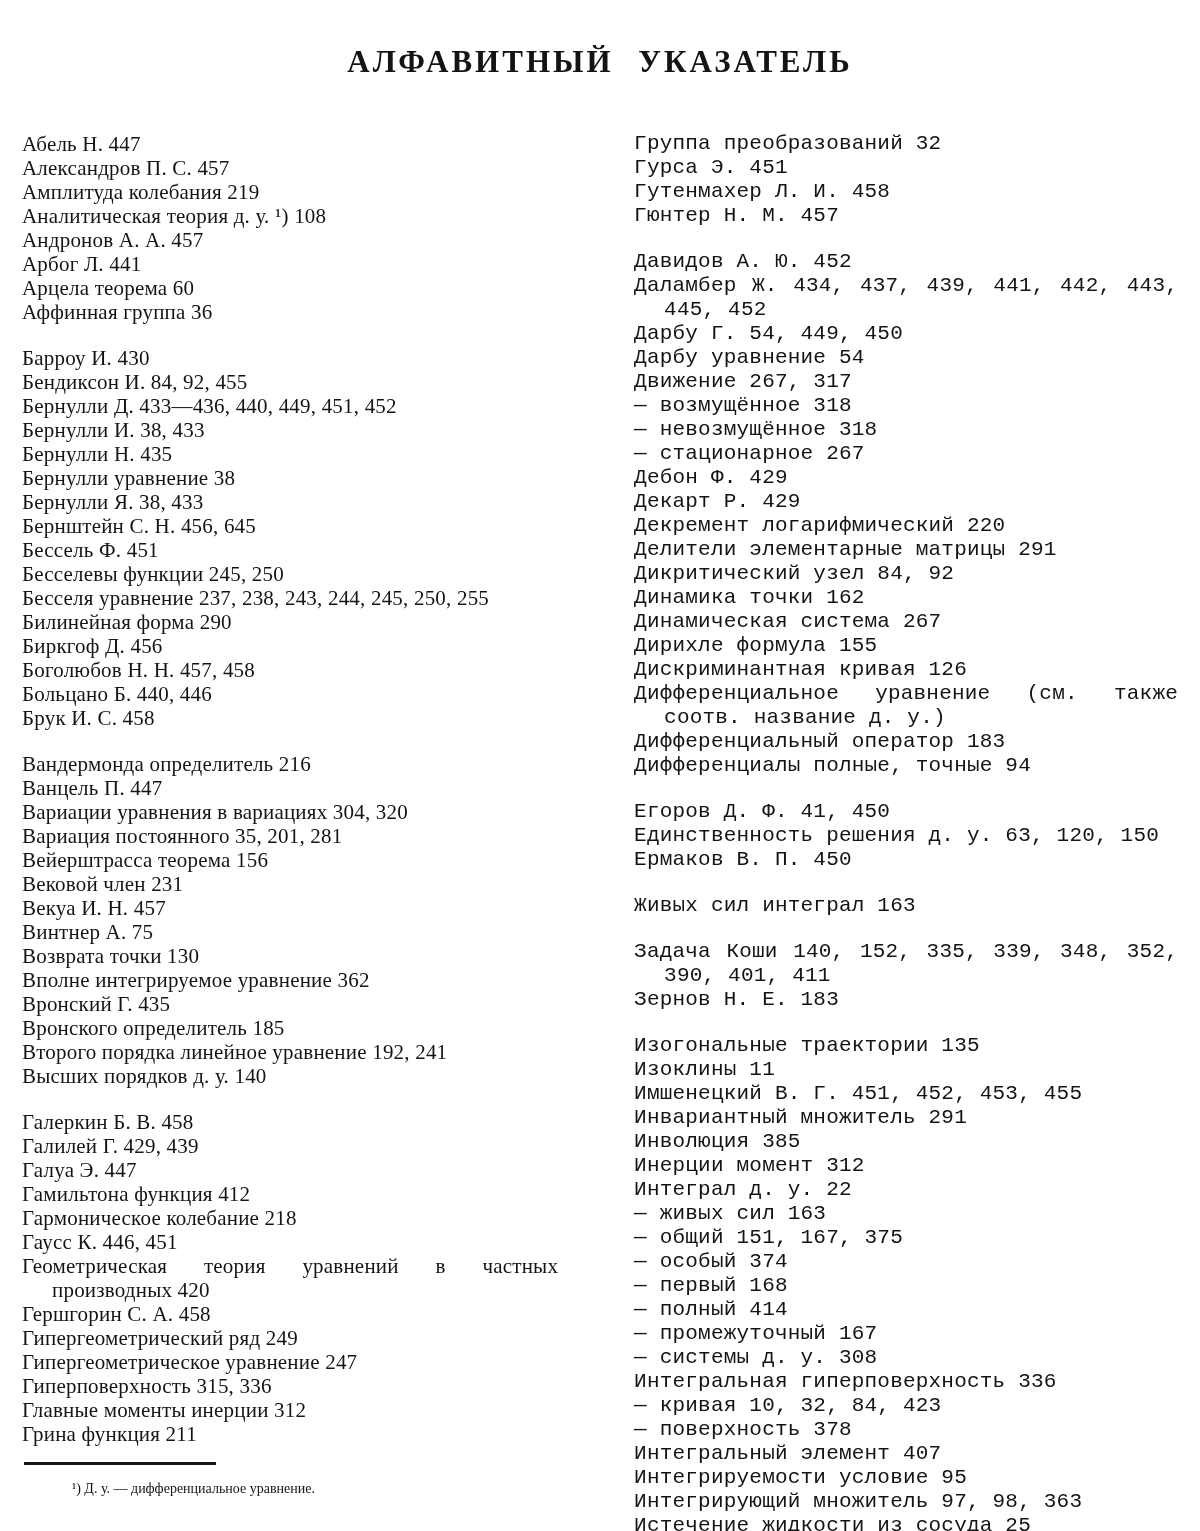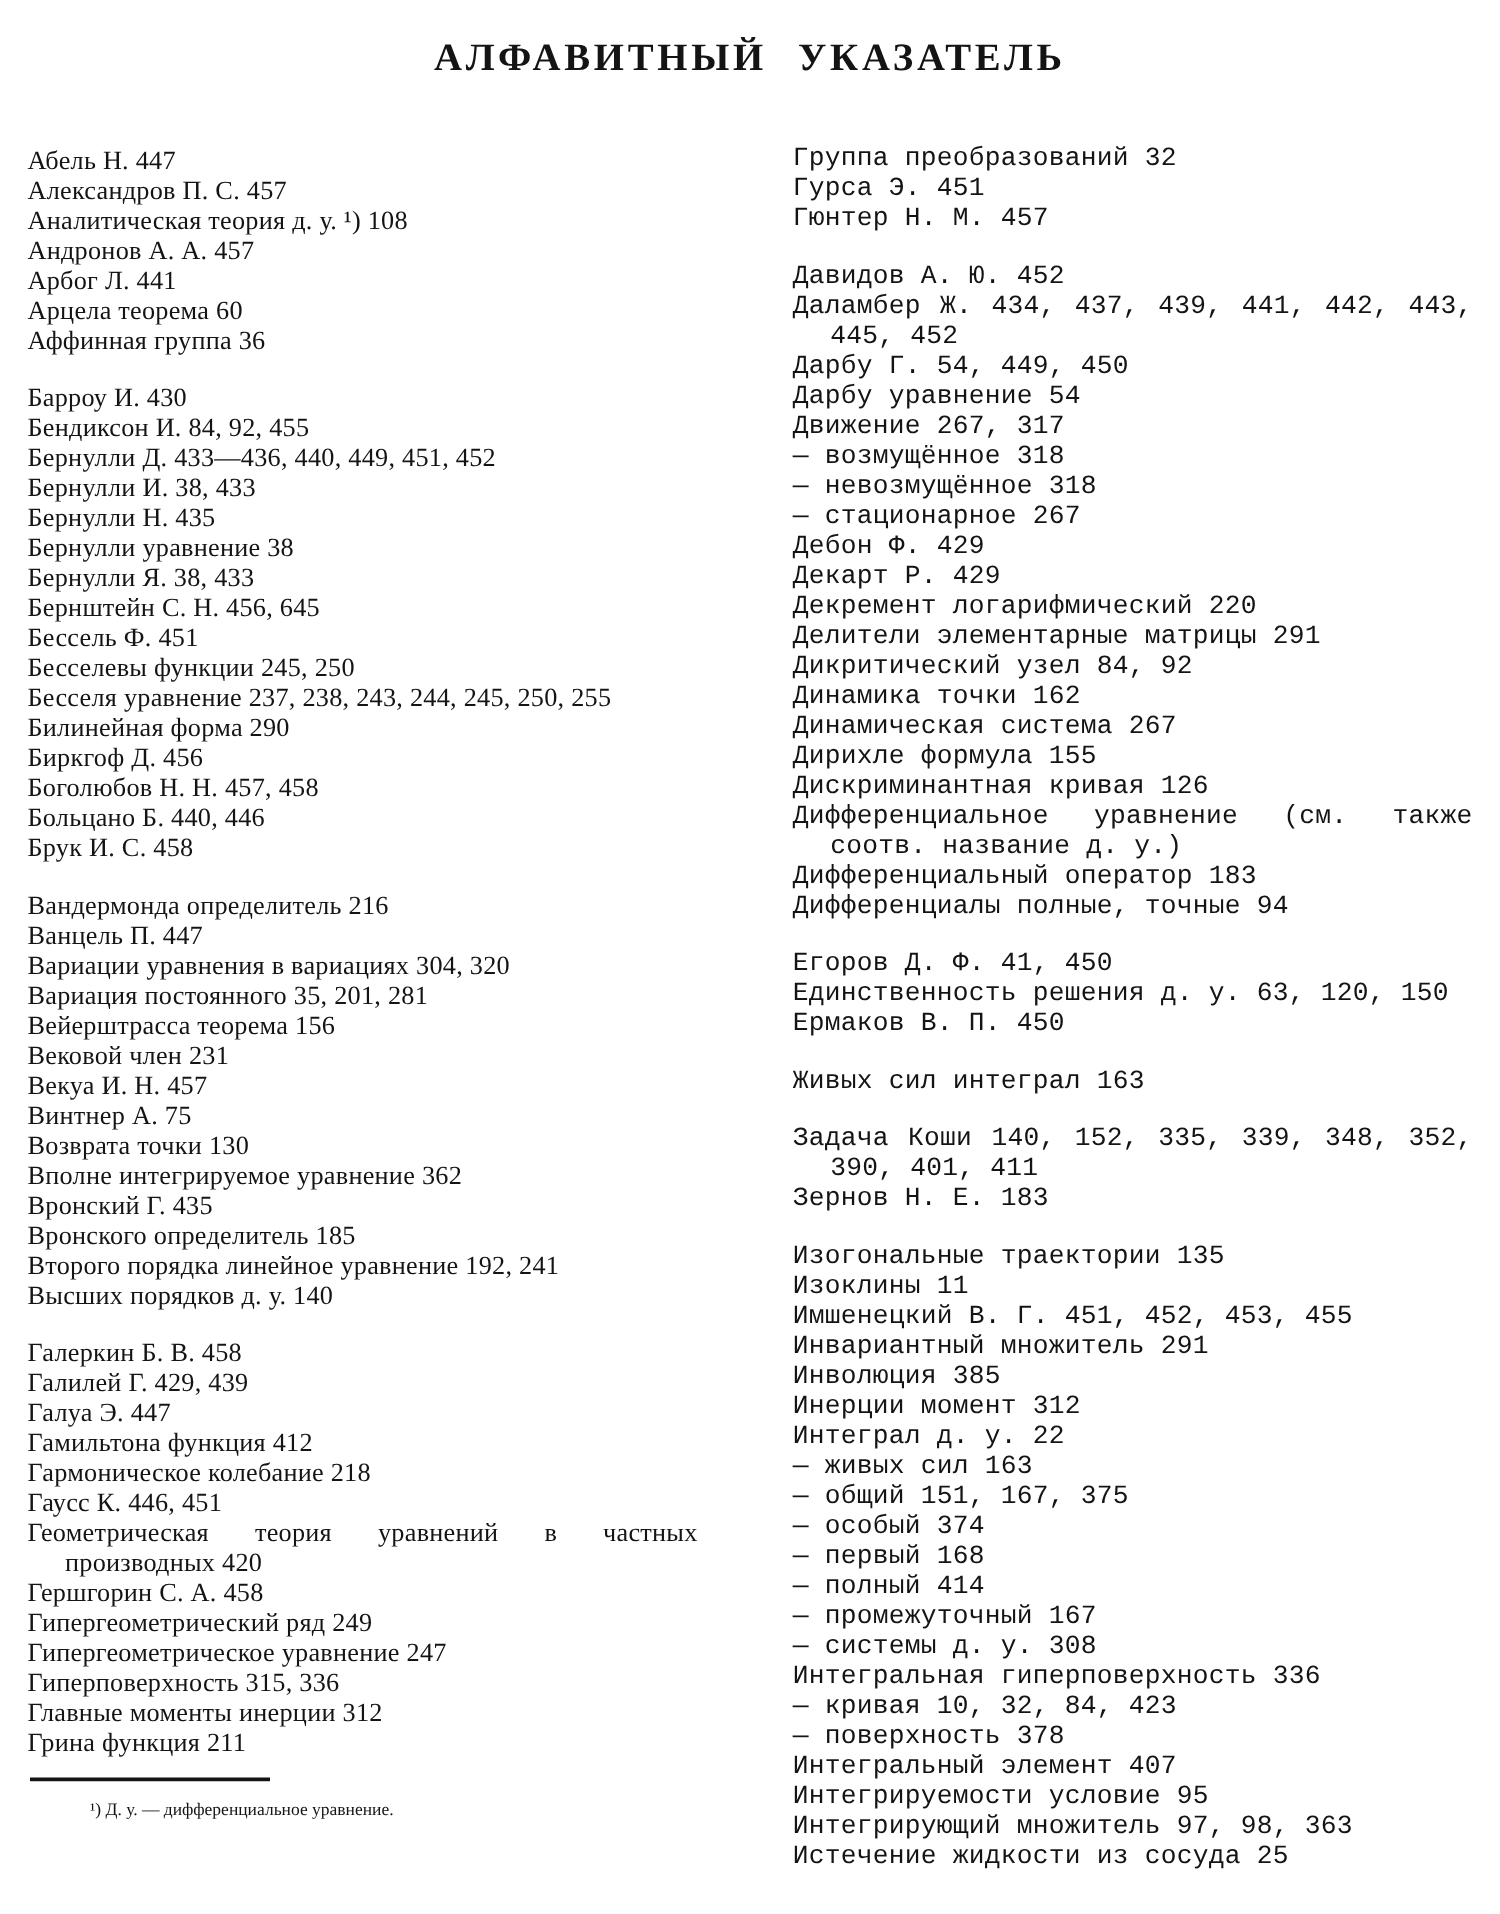--- a/index.html
+++ b/index.html
@@ -11,21 +11,21 @@
     width: 1200px;
     height: 1531px;
     overflow: hidden;
     font-family: "Liberation Serif", "DejaVu Serif", serif;
     color: #141414;
   }
   .page {
     box-sizing: border-box;
     width: 1200px;
     height: 1531px;
-    padding: 26px 22px 0 22px;
+    padding: 42px 22px 0 22px;
   }
   .page-title {
     text-align: center;
     font-size: 31px;
     font-weight: bold;
     letter-spacing: 3px;
     word-spacing: 14px;
     margin: 2px 0 0 0;
   }
   .columns {
@@ -79,20 +79,21 @@
 
 <div class="page">
   <h1 class="page-title">АЛФАВИТНЫЙ УКАЗАТЕЛЬ</h1>
 
   <div class="columns">
     <div class="col col-left">
       <div>
           <div class="index-group">
             <div class="index-entry">Абель Н. 447</div>
             <div class="index-entry">Александров П. С. 457</div>
+            <div class="index-entry">Амплитуда колебания 219</div>
             <div class="index-entry">Аналитическая теория д. у. ¹) 108</div>
             <div class="index-entry">Андронов А. А. 457</div>
             <div class="index-entry">Арбог Л. 441</div>
             <div class="index-entry">Арцела теорема 60</div>
             <div class="index-entry">Аффинная группа 36</div>
           </div>
           <div class="index-group">
             <div class="index-entry">Барроу И. 430</div>
             <div class="index-entry">Бендиксон И. 84, 92, 455</div>
             <div class="index-entry">Бернулли Д. 433—436, 440, 449, 451, 452</div>
@@ -148,20 +149,21 @@
           <span>¹)</span>
           <span>Д. у. — дифференциальное уравнение.</span>
         </div>
       </div>
     </div>
     <div class="col col-right">
       <div>
           <div class="index-group">
             <div class="index-entry">Группа преобразований 32</div>
             <div class="index-entry">Гурса Э. 451</div>
+            <div class="index-entry">Гутенмахер Л. И. 458</div>
             <div class="index-entry">Гюнтер Н. М. 457</div>
           </div>
           <div class="index-group">
             <div class="index-entry">Давидов А. Ю. 452</div>
             <div class="index-entry">Даламбер Ж. 434, 437, 439, 441, 442, 443, 445, 452</div>
             <div class="index-entry">Дарбу Г. 54, 449, 450</div>
             <div class="index-entry">Дарбу уравнение 54</div>
             <div class="index-entry">Движение 267, 317</div>
             <div class="index-entry">— возмущённое 318</div>
             <div class="index-entry">— невозмущённое 318</div>

